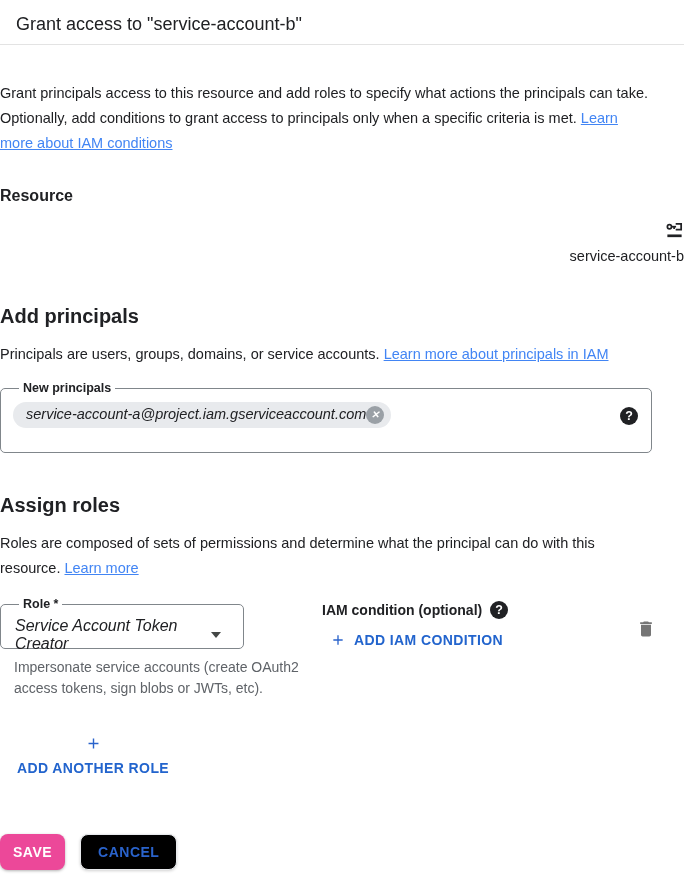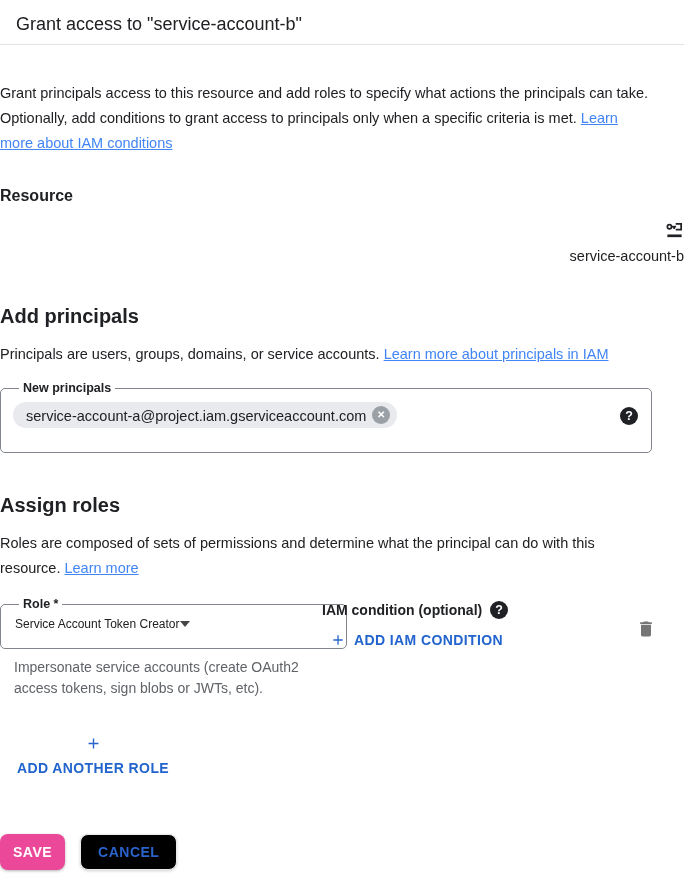--- a/index.html
+++ b/index.html
@@ -81,28 +81,28 @@
     height: 72px;
     position: relative;
   }
   .principals-inner {
     display: flex;
     align-items: flex-start;
     padding-top: 7px;
   }
   .chip {
     display: inline-flex;
-    align-items: flex-end;
-    gap: 6px;
+    align-items: flex-start;
     background: #e8eaed;
     border-radius: 13px;
     padding: 4px 7px 4px 13px;
     font-size: 14.5px;
     color: #202124;
     max-width: 440px;
+    font-style: italic;
   }
   .chip-close {
     width: 18px; height: 18px;
     border-radius: 50%;
     background: #9aa0a6;
     color: #ffffff;
     font-size: 10px;
     line-height: 18px;
     text-align: center;
     cursor: pointer;
@@ -122,29 +122,30 @@
   }
   .field-help { position: absolute; top: 12px; right: 13px; }
 
   .role-row {
     margin-top: 16px;
     display: flex;
     align-items: flex-start;
   }
   .role-col { width: 300px; }
   .role-field {
-    width: 347px;
+    width: 244px;
     height: 52px;
     cursor: pointer;
   }
   .role-field-inner {
     display: flex;
     align-items: center;
     padding: 6px 4px 0 2px;
-    font-size: 12px;
+    font-size: 16px;
+    font-style: italic;
   }
   .dropdown-arrow {
     width: 0; height: 0;
     border-left: 5px solid transparent;
     border-right: 5px solid transparent;
     border-top: 6px solid #444746;
     margin-right: 6px;
   }
   .role-desc {
     margin: 8px 0 0 14px;

